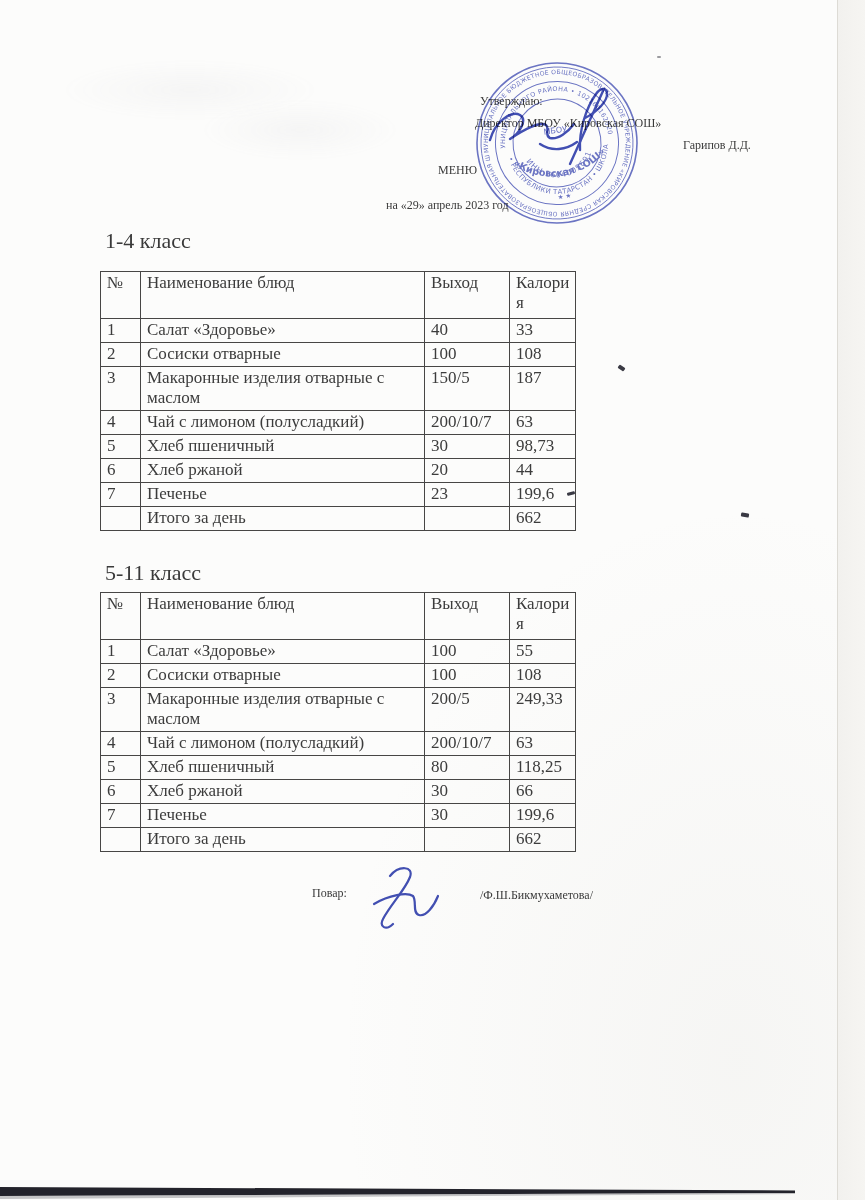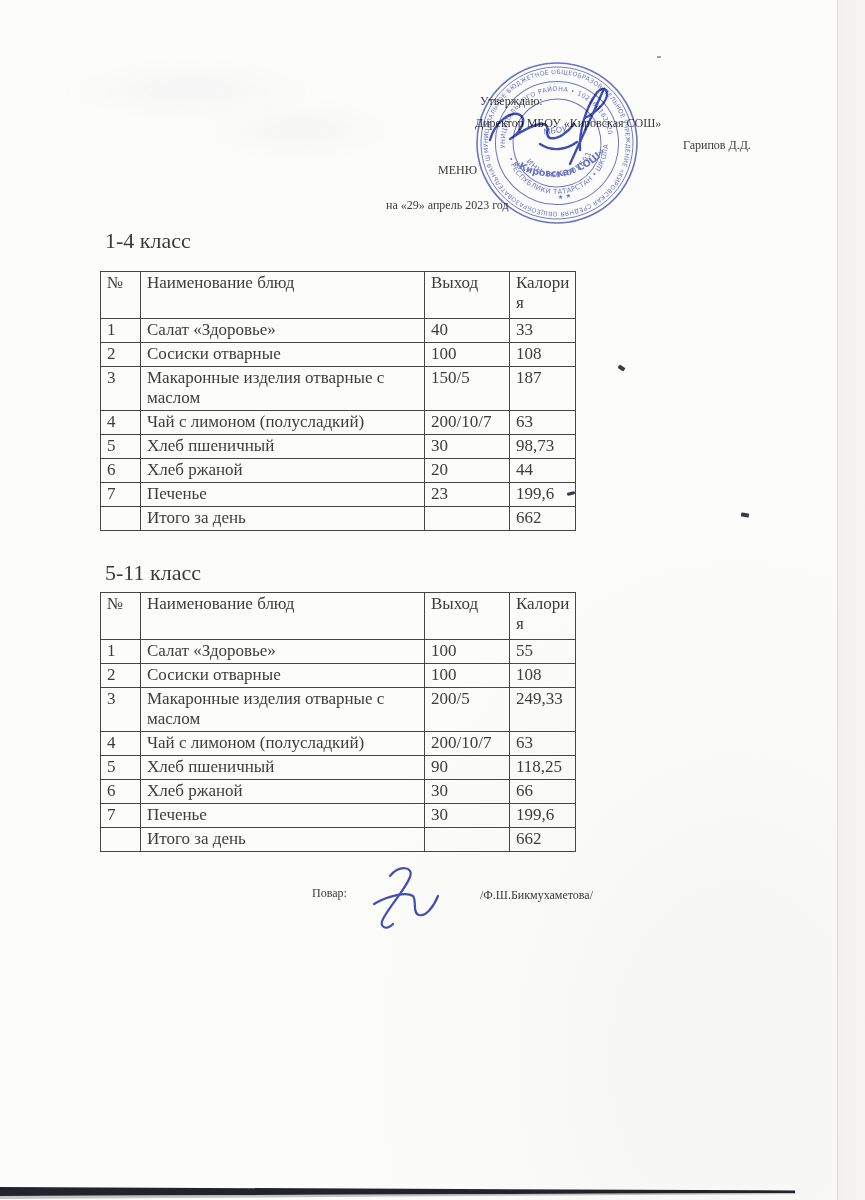--- a/index.html
+++ b/index.html
@@ -213,21 +213,21 @@
       </tr>
       <tr>
         <td class="c0">4</td>
         <td class="c1">Чай с лимоном (полусладкий)</td>
         <td class="c2">200/10/7</td>
         <td class="c3">63</td>
       </tr>
       <tr>
         <td class="c0">5</td>
         <td class="c1">Хлеб пшеничный</td>
-        <td class="c2">90</td>
+        <td class="c2">80</td>
         <td class="c3">118,25</td>
       </tr>
       <tr>
         <td class="c0">6</td>
         <td class="c1">Хлеб ржаной</td>
         <td class="c2">30</td>
         <td class="c3">66</td>
       </tr>
       <tr>
         <td class="c0">7</td>

